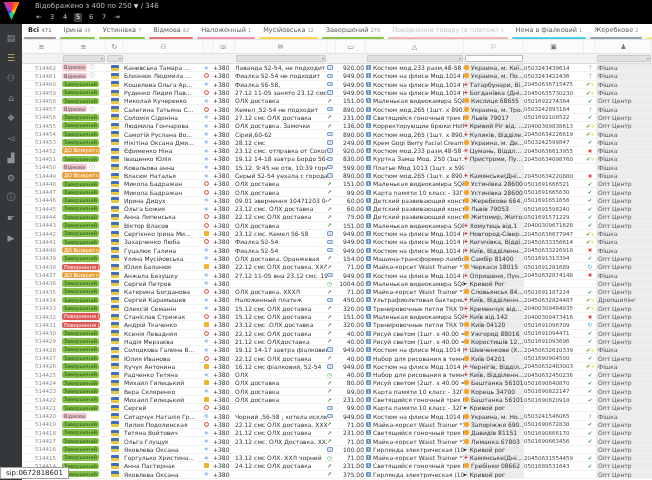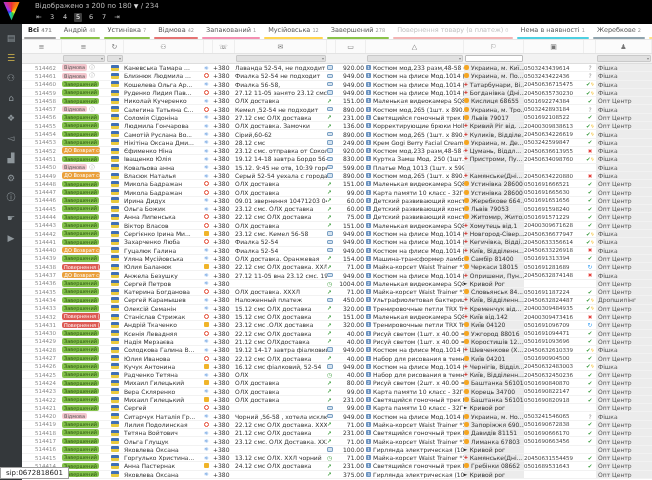--- a/index.html
+++ b/index.html
@@ -88,23 +88,23 @@
   .tooltip { position:absolute; left:0; bottom:1px; background:#fff; border:1px solid #9f9f9f;
              font-size:7px; color:#222; padding:1px 5px; z-index:9; }
 </style>
 </head>
 <body>
 
 <div class="app">
   <div class="topbar">
     <div class="logo"></div>
     <div class="showing">
-      <span>Відображено з 200 по 180</span>
+      <span>Відображено з 400 по 250</span>
       <span class="caret">▼</span>
-      <span>/ 234</span>
+      <span>/ 346</span>
     </div>
     <div class="pager" id="pager">
         <div class="pg">⇤</div>
         <div class="pg">3</div>
         <div class="pg">4</div>
         <div class="pg cur">5</div>
         <div class="pg">6</div>
         <div class="pg">7</div>
         <div class="pg">⇥</div>
       </div>
@@ -120,28 +120,28 @@
         <div class="sb">◅</div>
         <div class="sb">▟</div>
         <div class="sb">⚙</div>
         <div class="sb">ⓘ</div>
         <div class="sb">☛</div>
         <div class="sb">▶</div>
       </div>
     <div class="content">
       <div class="tabs" id="tabs">
           <div class="tab active"><span>Всі </span><span class="cnt">471</span><span class="ul" style="background: rgb(158, 158, 158);"></span></div>
-          <div class="tab"><span>Андрій </span><span class="cnt">48</span><span class="ul" style="background: rgb(139, 195, 74);"></span></div>
+          <div class="tab"><span>Ірина </span><span class="cnt">48</span><span class="ul" style="background: rgb(139, 195, 74);"></span></div>
           <div class="tab"><span>Устинівка </span><span class="cnt">7</span><span class="ul" style="background: rgb(139, 195, 74);"></span></div>
           <div class="tab"><span>Відмова </span><span class="cnt">42</span><span class="ul" style="background: rgb(229, 115, 115);"></span></div>
-          <div class="tab"><span>Запакований </span><span class="cnt">1</span><span class="ul" style="background: rgb(244, 143, 177);"></span></div>
+          <div class="tab"><span>Наложенный </span><span class="cnt">1</span><span class="ul" style="background: rgb(244, 143, 177);"></span></div>
           <div class="tab"><span>Мусійовська </span><span class="cnt">12</span><span class="ul" style="background: rgb(255, 213, 79);"></span></div>
           <div class="tab"><span>Завершений </span><span class="cnt">278</span><span class="ul" style="background: rgb(139, 195, 74);"></span></div>
           <div class="tab muted"><span>Повернення товару (в платеж) </span><span class="cnt">0</span><span class="ul" style="background: rgb(243, 180, 180);"></span></div>
-          <div class="tab"><span>Нема в наявності </span><span class="cnt">1</span><span class="ul" style="background: rgb(77, 208, 225);"></span></div>
+          <div class="tab"><span>Нема в фіалковий </span><span class="cnt">1</span><span class="ul" style="background: rgb(77, 208, 225);"></span></div>
           <div class="tab"><span>Жеребкове </span><span class="cnt">2</span><span class="ul" style="background: rgb(144, 164, 174);"></span></div>
           <div class="tab muted">
             <span class="ul" style="background: rgb(255, 224, 130);"></span>
           </div>
         </div>
       <div class="thead" id="thead">
           <div class="c c-id">≡</div>
           <div class="c c-st">≡</div>
           <div class="c c-fl">↻</div>
           <div class="c c-nm">⚇</div>

